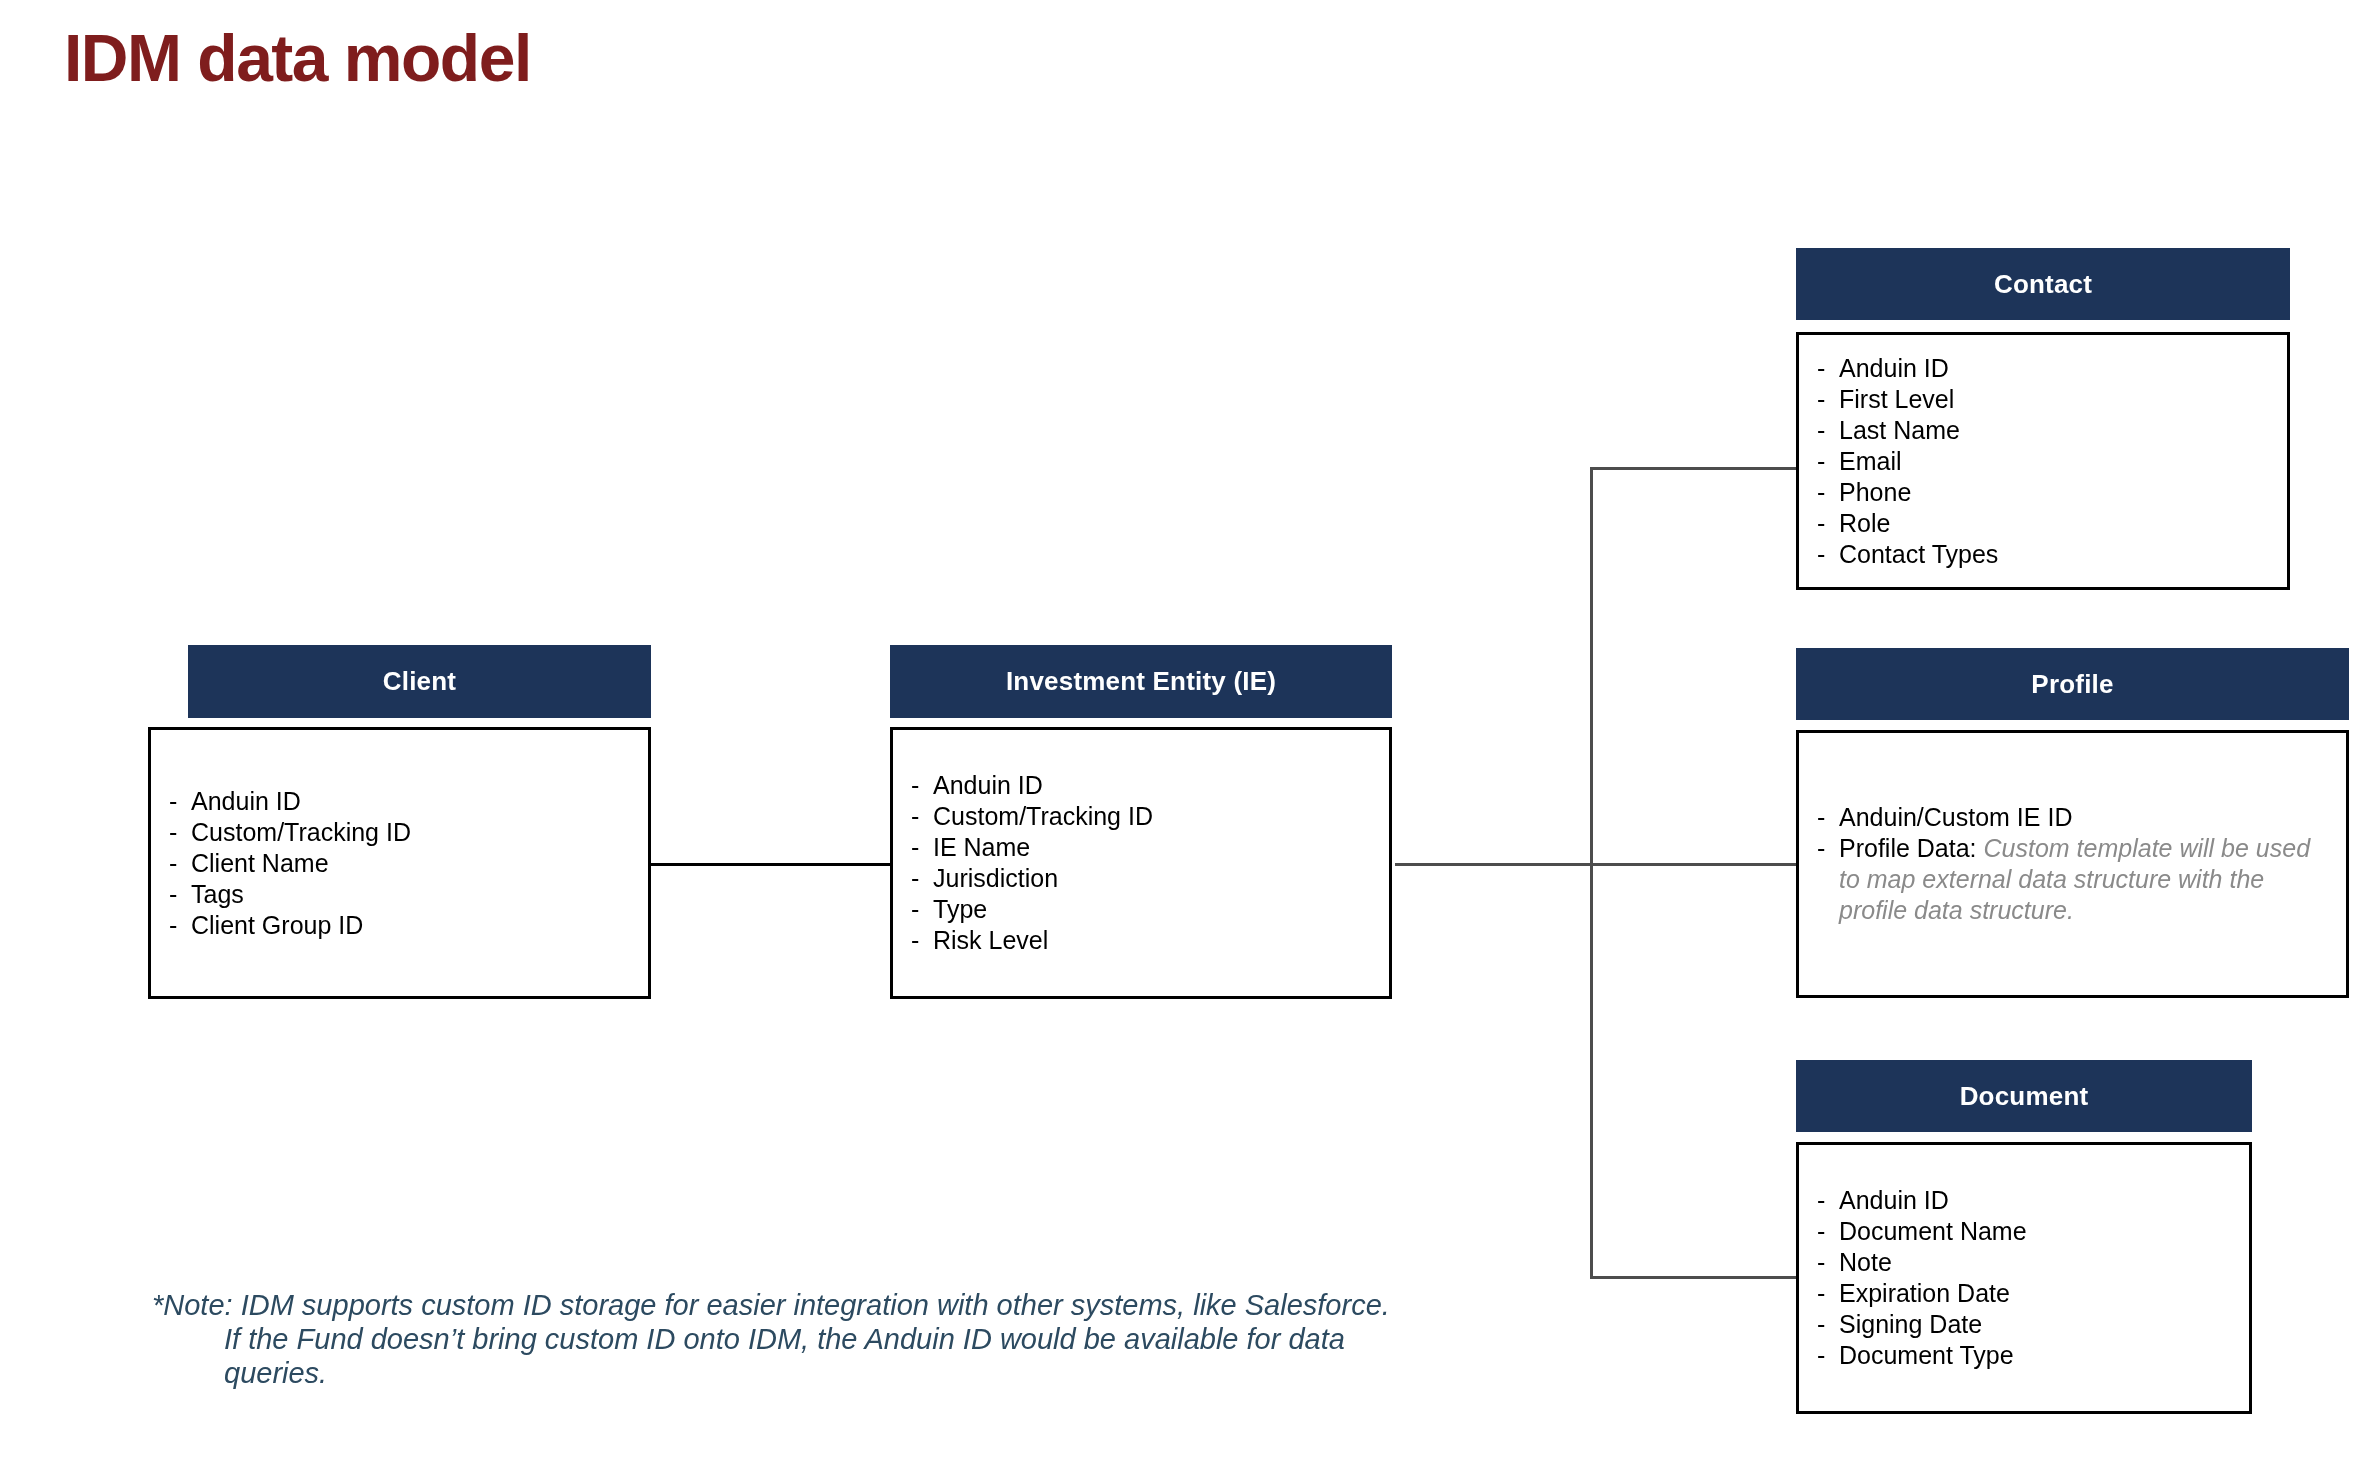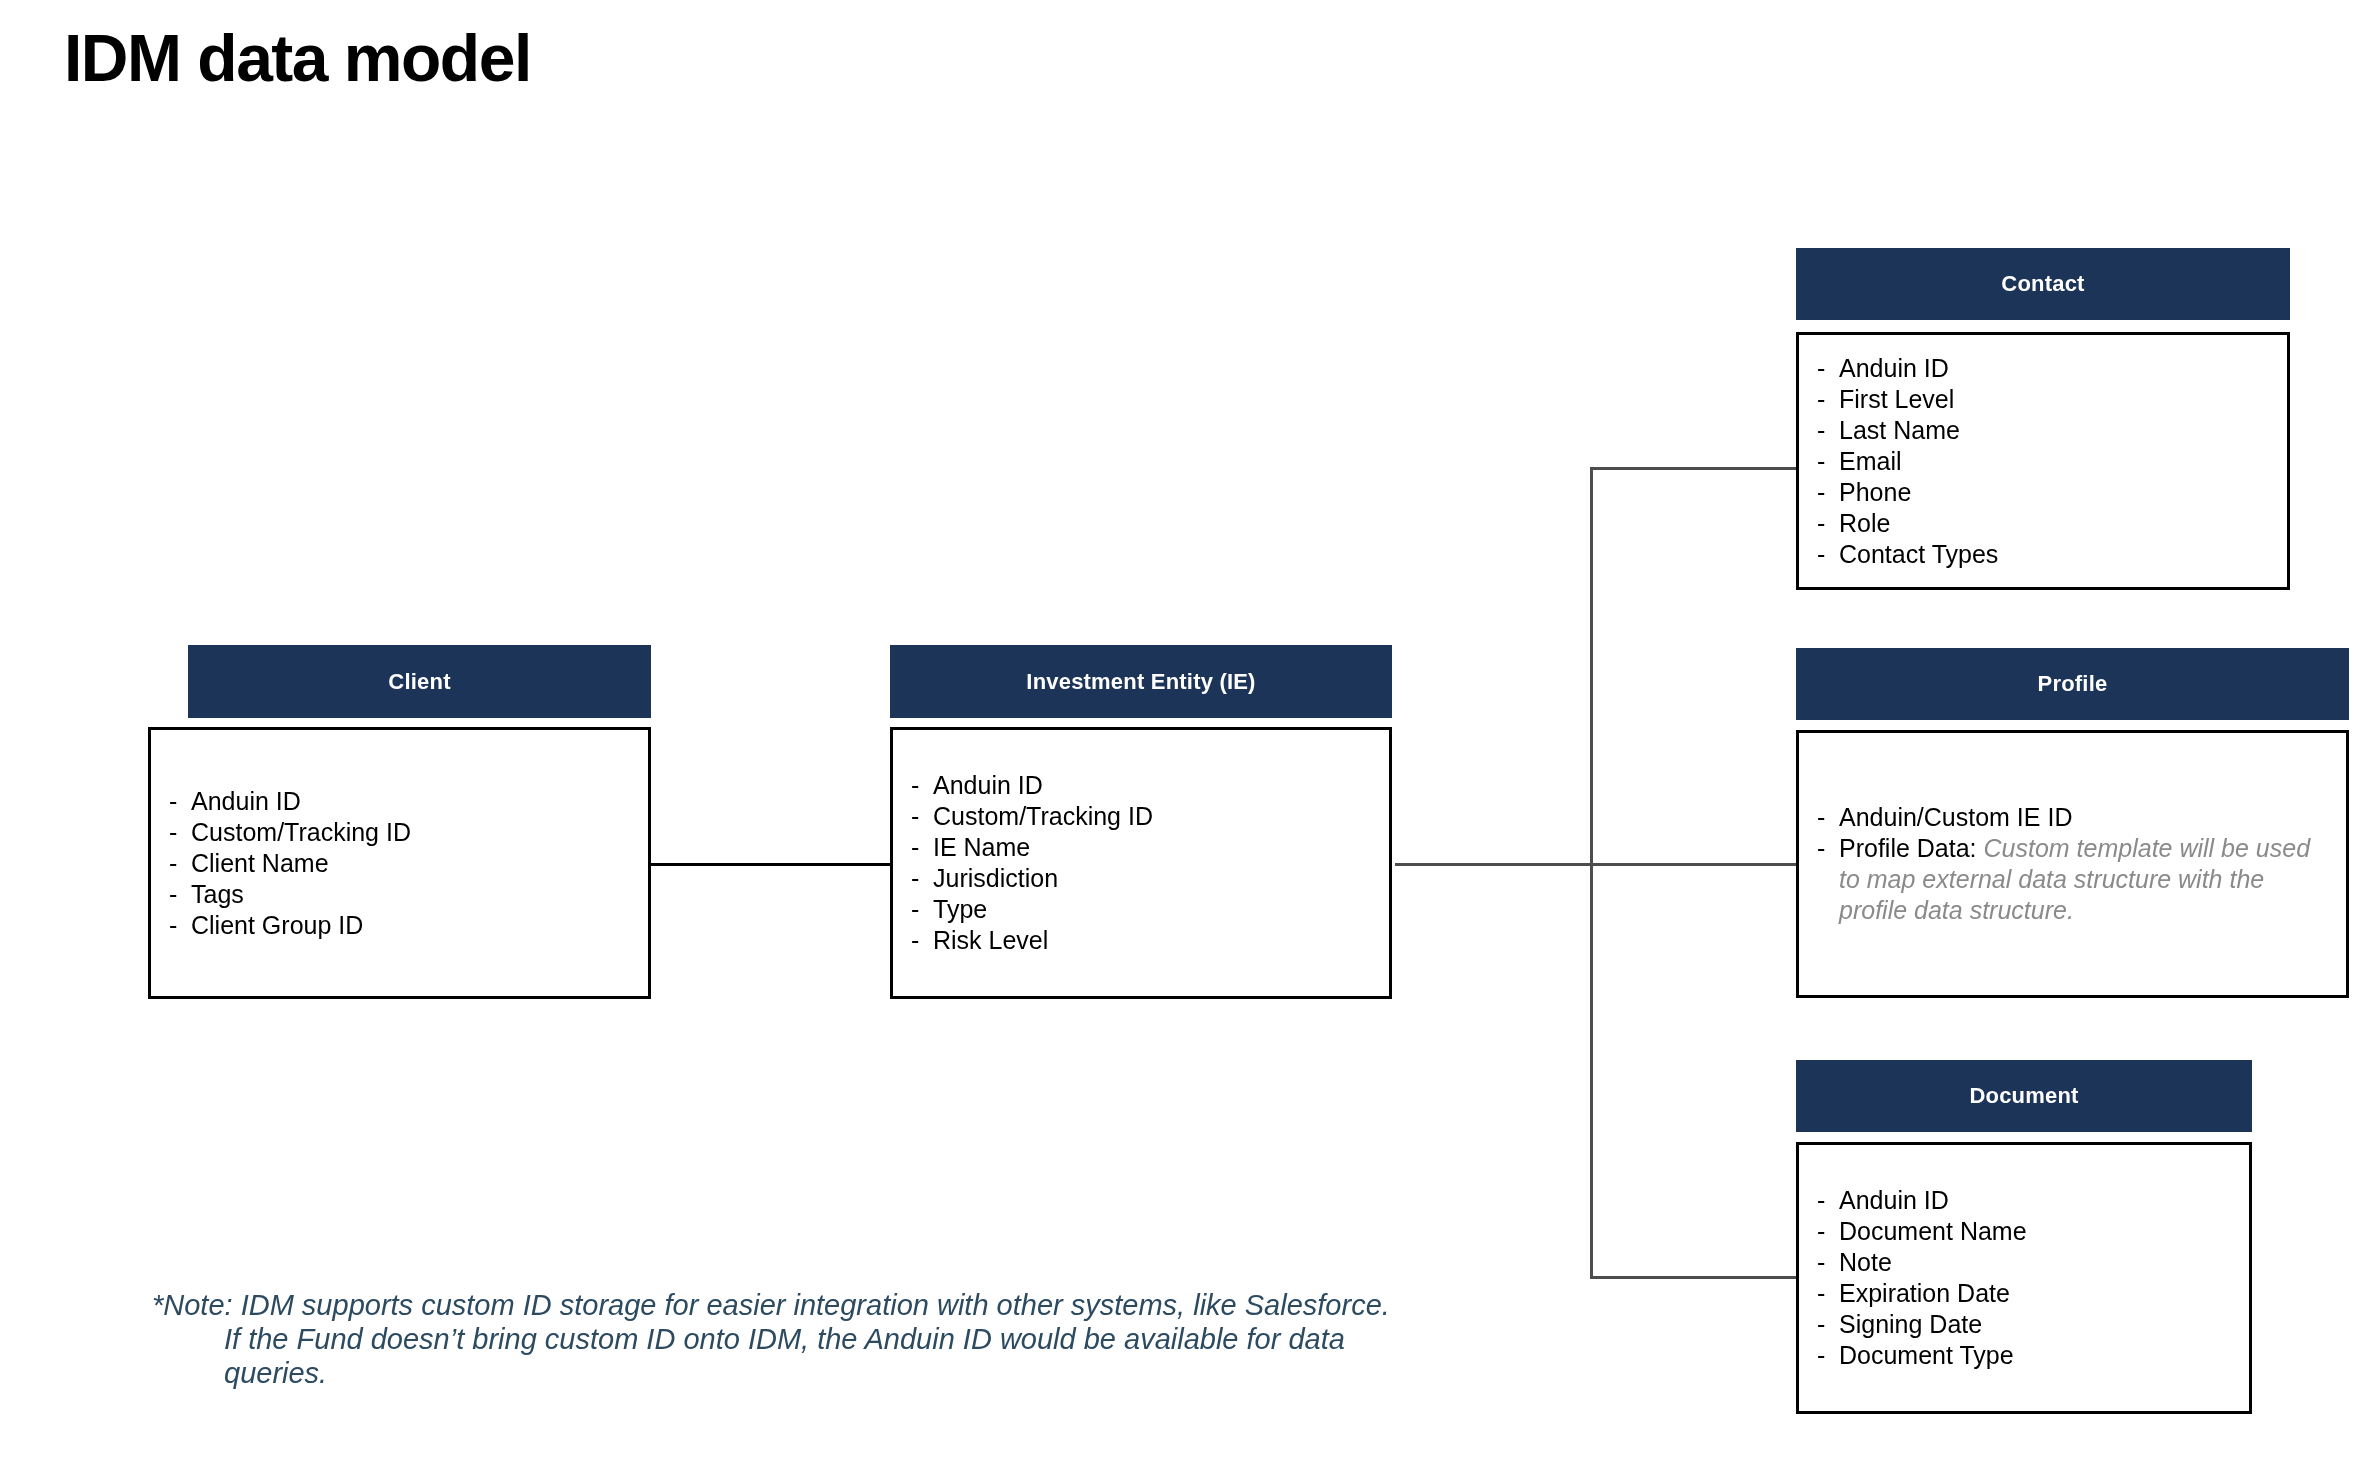--- a/index.html
+++ b/index.html
@@ -17,32 +17,32 @@
   }
 
   
   #page-title {
     position: absolute;
     left: 64px;
     top: 20px;
     font-size: 66px;
     font-weight: bold;
     letter-spacing: -1.5px;
-    color: #000000;
+    color: #7f1d1d;
     white-space: nowrap;
   }
 
   
   .entity {
     position: absolute;
   }
   .entity-header {
     background: #1d3459;
     color: #ffffff;
-    font-size: 22px;
+    font-size: 26px;
     font-weight: bold;
     text-align: center;
     display: flex;
     align-items: center;
     justify-content: center;
     box-sizing: border-box;
     letter-spacing: 0.2px;
   }
   .entity-body {
     background: #ffffff;

